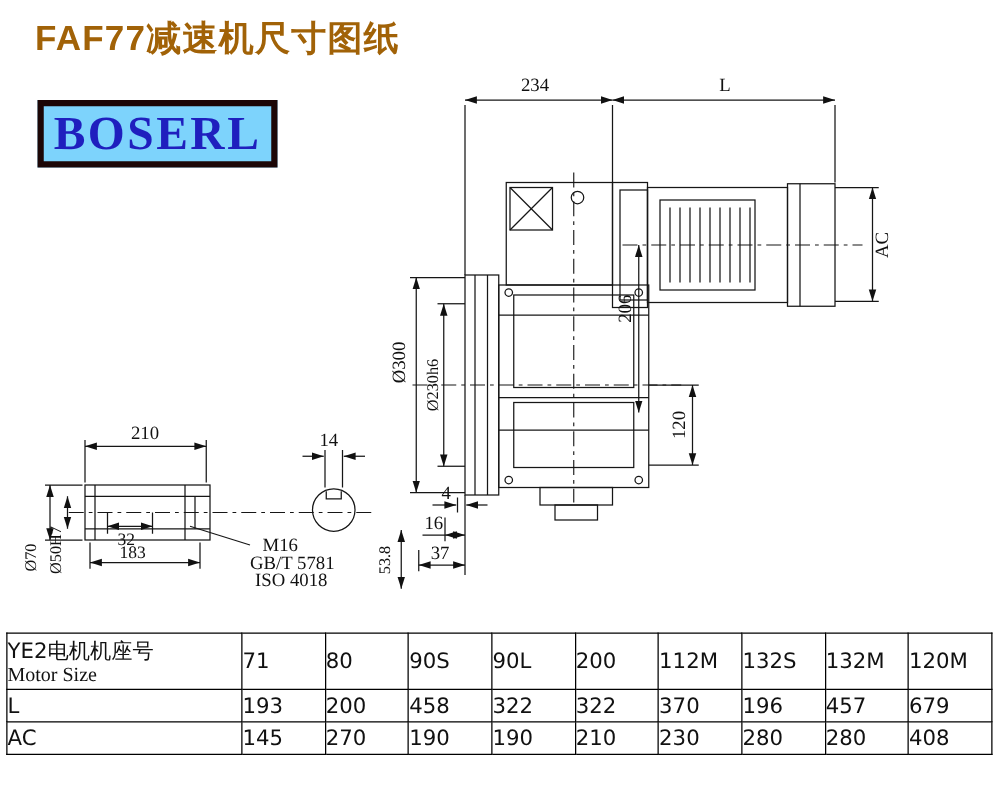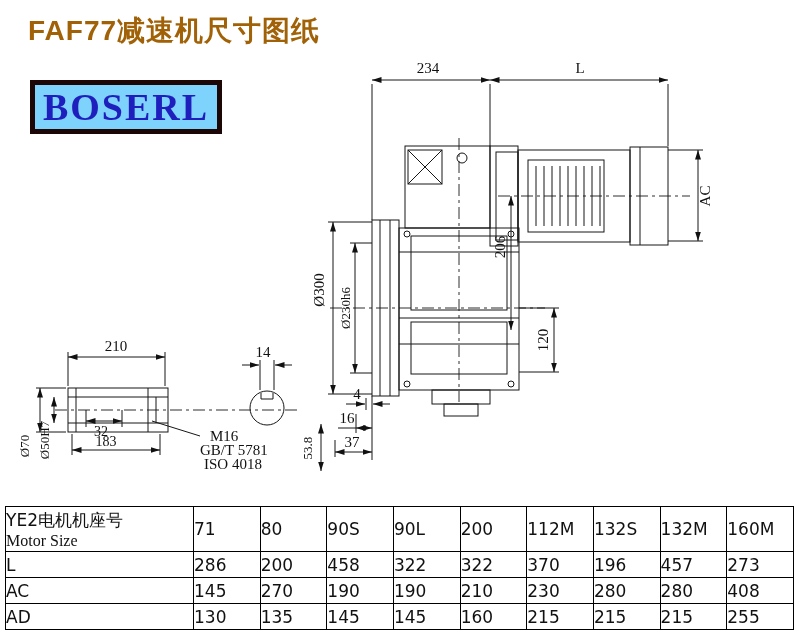--- a/index.html
+++ b/index.html
@@ -218,53 +218,41 @@
           <div class="en">Motor Size</div>
         </td>
         <td>71</td>
         <td>80</td>
         <td>90S</td>
         <td>90L</td>
         <td>200</td>
         <td>112M</td>
         <td>132S</td>
         <td>132M</td>
-        <td>160M</td>
+        <td>120M</td>
       </tr>
       <tr>
         <td>L</td>
-        <td>286</td>
+        <td>193</td>
         <td>200</td>
         <td>458</td>
         <td>322</td>
         <td>322</td>
         <td>370</td>
         <td>196</td>
         <td>457</td>
-        <td>273</td>
+        <td>679</td>
       </tr>
       <tr>
         <td>AC</td>
         <td>145</td>
         <td>270</td>
         <td>190</td>
         <td>190</td>
         <td>210</td>
         <td>230</td>
         <td>280</td>
         <td>280</td>
         <td>408</td>
       </tr>
-      <tr>
-        <td>AD</td>
-        <td>130</td>
-        <td>135</td>
-        <td>145</td>
-        <td>145</td>
-        <td>160</td>
-        <td>215</td>
-        <td>215</td>
-        <td>215</td>
-        <td>255</td>
-      </tr>
     </tbody>
   </table>
 </div>
 
 </body></html>

